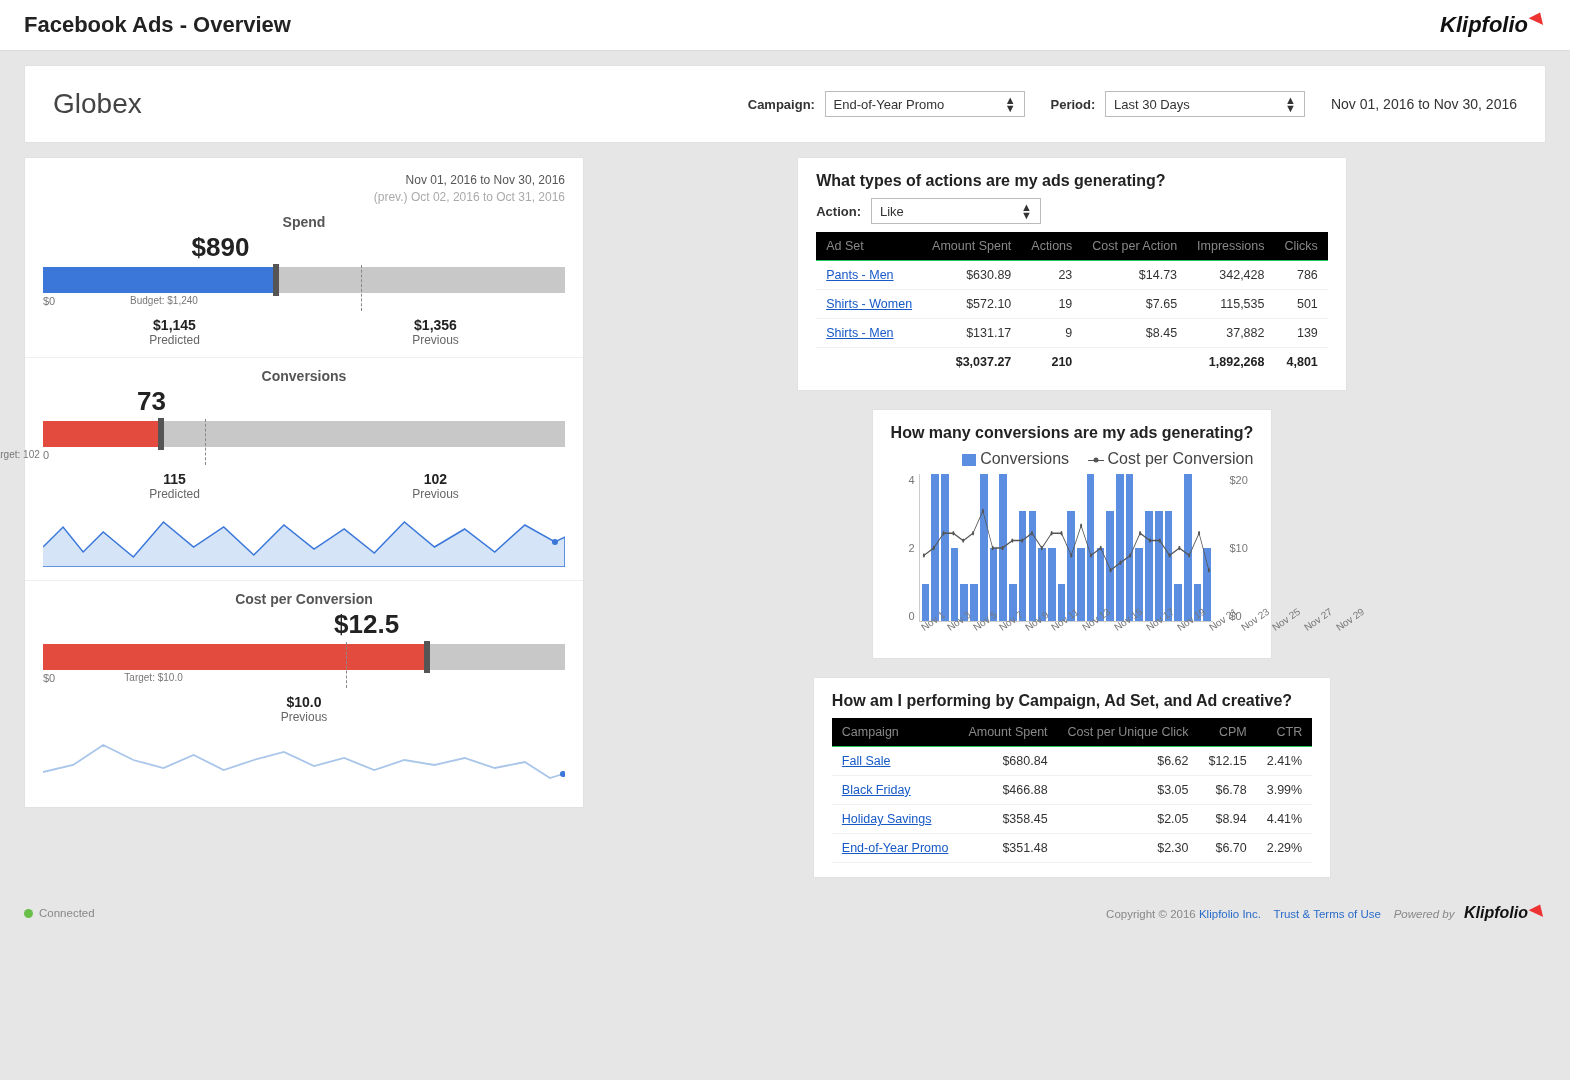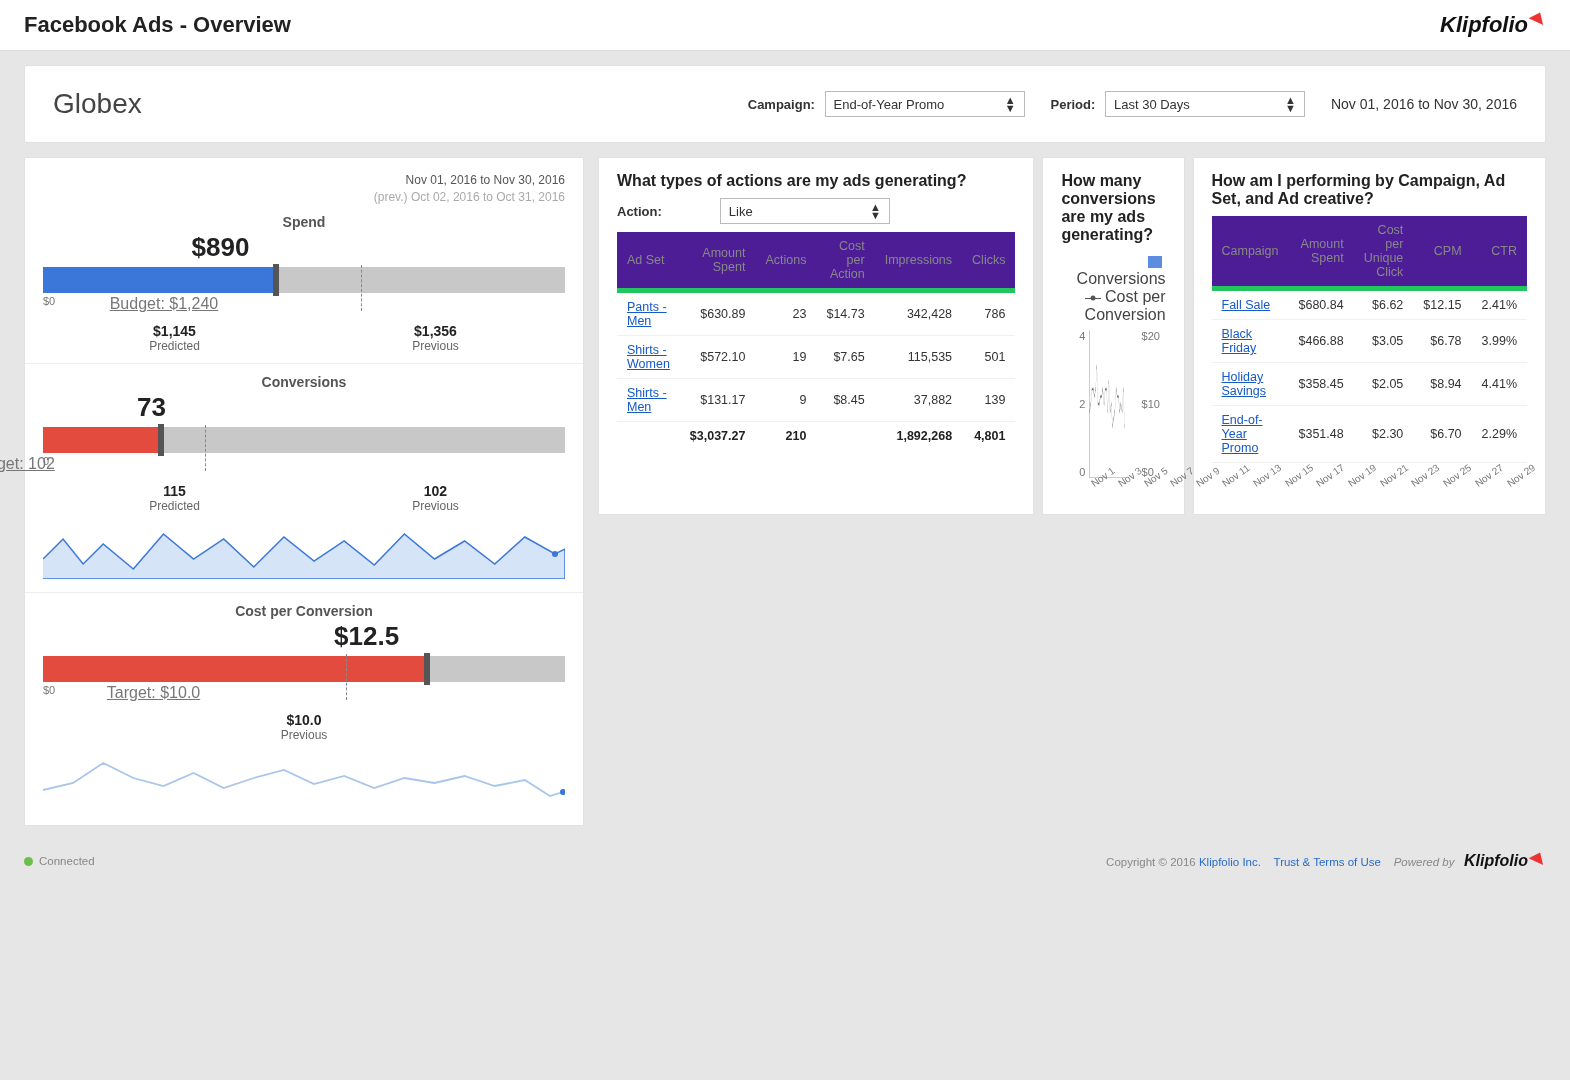--- a/index.html
+++ b/index.html
@@ -24,53 +24,53 @@
   .subhead .prev { color:#aaa; }
   .metric-title { text-align:center; font-size:14px; font-weight:700; color:#555; margin:0 0 2px; }
   .big-val { font-size:26px; font-weight:800; color:#222; }
   .bar-wrap { position:relative; height:26px; background:#c8c8c8; width:100%; margin-top:4px; }
   .bar-fill { height:100%; }
   .bar-blue { background:#3a77d9; }
   .bar-red { background:#e24b3e; }
   .bar-marker { position:absolute; top:-3px; bottom:-3px; width:6px; background:#555; }
   .dash-marker { position:absolute; top:-2px; bottom:-18px; border-left:1px dashed #888; }
   .scale { display:flex; justify-content:space-between; font-size:11px; color:#777; margin-top:2px;}
-  .targetlbl { font-size:16px; color:#777;text-decoration:underline; }
+  .targetlbl { font-size:10px; color:#777; }
   .pred-prev { display:flex; justify-content:space-around; text-align:center; margin:10px 0 6px; font-size:12px; color:#666;}
   .pred-prev b { display:block; color:#222; font-size:14px; font-weight:700;}
   .spark { width:100%; height:60px; }
   .divider { border-top:1px solid #eee; margin:10px -18px; }
   
   table { width:100%; border-collapse:collapse; font-size:12.5px; margin-top:8px;}
-  thead th { text-align:right; font-weight:400; color:#888; background:#4c1d95; padding:7px 10px; border-bottom:5px solid #22c55e;}
+  thead th { text-align:right; font-weight:400; color:#888; background:#000000; padding:7px 10px; border-bottom:1px solid #22c55e;}
   thead th:first-child { text-align:left; }
   tbody td { text-align:right; padding:7px 10px; border-bottom:1px solid #f0f0f0; color:#333;}
   tbody td:first-child { text-align:left; }
   tbody td a { color:#1659c7; text-decoration:underline; cursor:pointer; }
   tfoot td { text-align:right; padding:7px 10px; font-weight:700; color:#222;}
   tfoot td:first-child { text-align:left;}
   .action-row { display:flex; align-items:center; gap:10px; margin:6px 0 4px; font-size:13px;}
   .action-row label { font-weight:700;}
-  .action-row .select { min-width:170px;margin-left:48px;}
+  .action-row .select { min-width:170px;}
   
   .combo { position:relative; height:170px; margin-top:6px; padding: 0 40px 22px 28px; }
   .combo .y-left, .combo .y-right { position:absolute; top:0; bottom:22px; width:28px; display:flex; flex-direction:column; justify-content:space-between; font-size:11px; color:#777;}
   .combo .y-left { left:0; align-items:flex-end; padding-right:4px;}
   .combo .y-right { right:0; align-items:flex-start; padding-left:4px;}
   .combo .plot { position:absolute; left:28px; right:40px; top:0; bottom:22px; border-left:1px solid #ccc; border-bottom:1px solid #ccc; display:flex; align-items:flex-end; justify-content:space-between; padding:0 2px;}
   .combo .barcol { width:calc(100%/30 - 2px); background:#5b8ee0; }
   .combo svg.line { position:absolute; left:28px; right:40px; top:0; bottom:22px; pointer-events:none; }
   .combo .xaxis { position:absolute; left:28px; right:40px; bottom:0; height:20px; display:flex; justify-content:space-between; font-size:10px; color:#777;}
   .combo .xaxis span { transform:rotate(-35deg); transform-origin:top left; white-space:nowrap; }
   .legend { text-align:right; font-size:16px; color:#444; margin-bottom:4px;}
   .legend .sw { display:inline-block; width:14px; height:12px; background:#5b8ee0; vertical-align:middle; margin-right:4px;}
   .legend .ln { display:inline-block; width:16px; height:10px; vertical-align:middle; margin:0 4px 0 14px; position:relative;}
   .legend .ln::before { content:""; position:absolute; left:0; right:0; top:50%; border-top:1.5px solid #555;}
   .legend .ln::after { content:""; position:absolute; left:50%; top:50%; width:5px; height:5px; background:#555; border-radius:50%; transform:translate(-50%,-50%);}
-  .rightcol { display:flex; flex-direction:row; gap:8px; }
+  .rightcol { display:flex; flex-direction:column; gap:18px;align-items:center; }
   .footer { display:flex; justify-content:space-between; align-items:center; padding: 26px 24px 18px; font-size:11.5px; color:#888;}
   .footer .dot { display:inline-block; width:9px; height:9px; border-radius:50%; background:#6abf4b; margin-right:6px; vertical-align:middle;}
   .footer a { color:#2a6cc9; text-decoration:none; }
   .footer .logo { font-size:16px; }
 </style>
 </head>
 <body>
 
 <div class="page">
   <div class="topbar">

